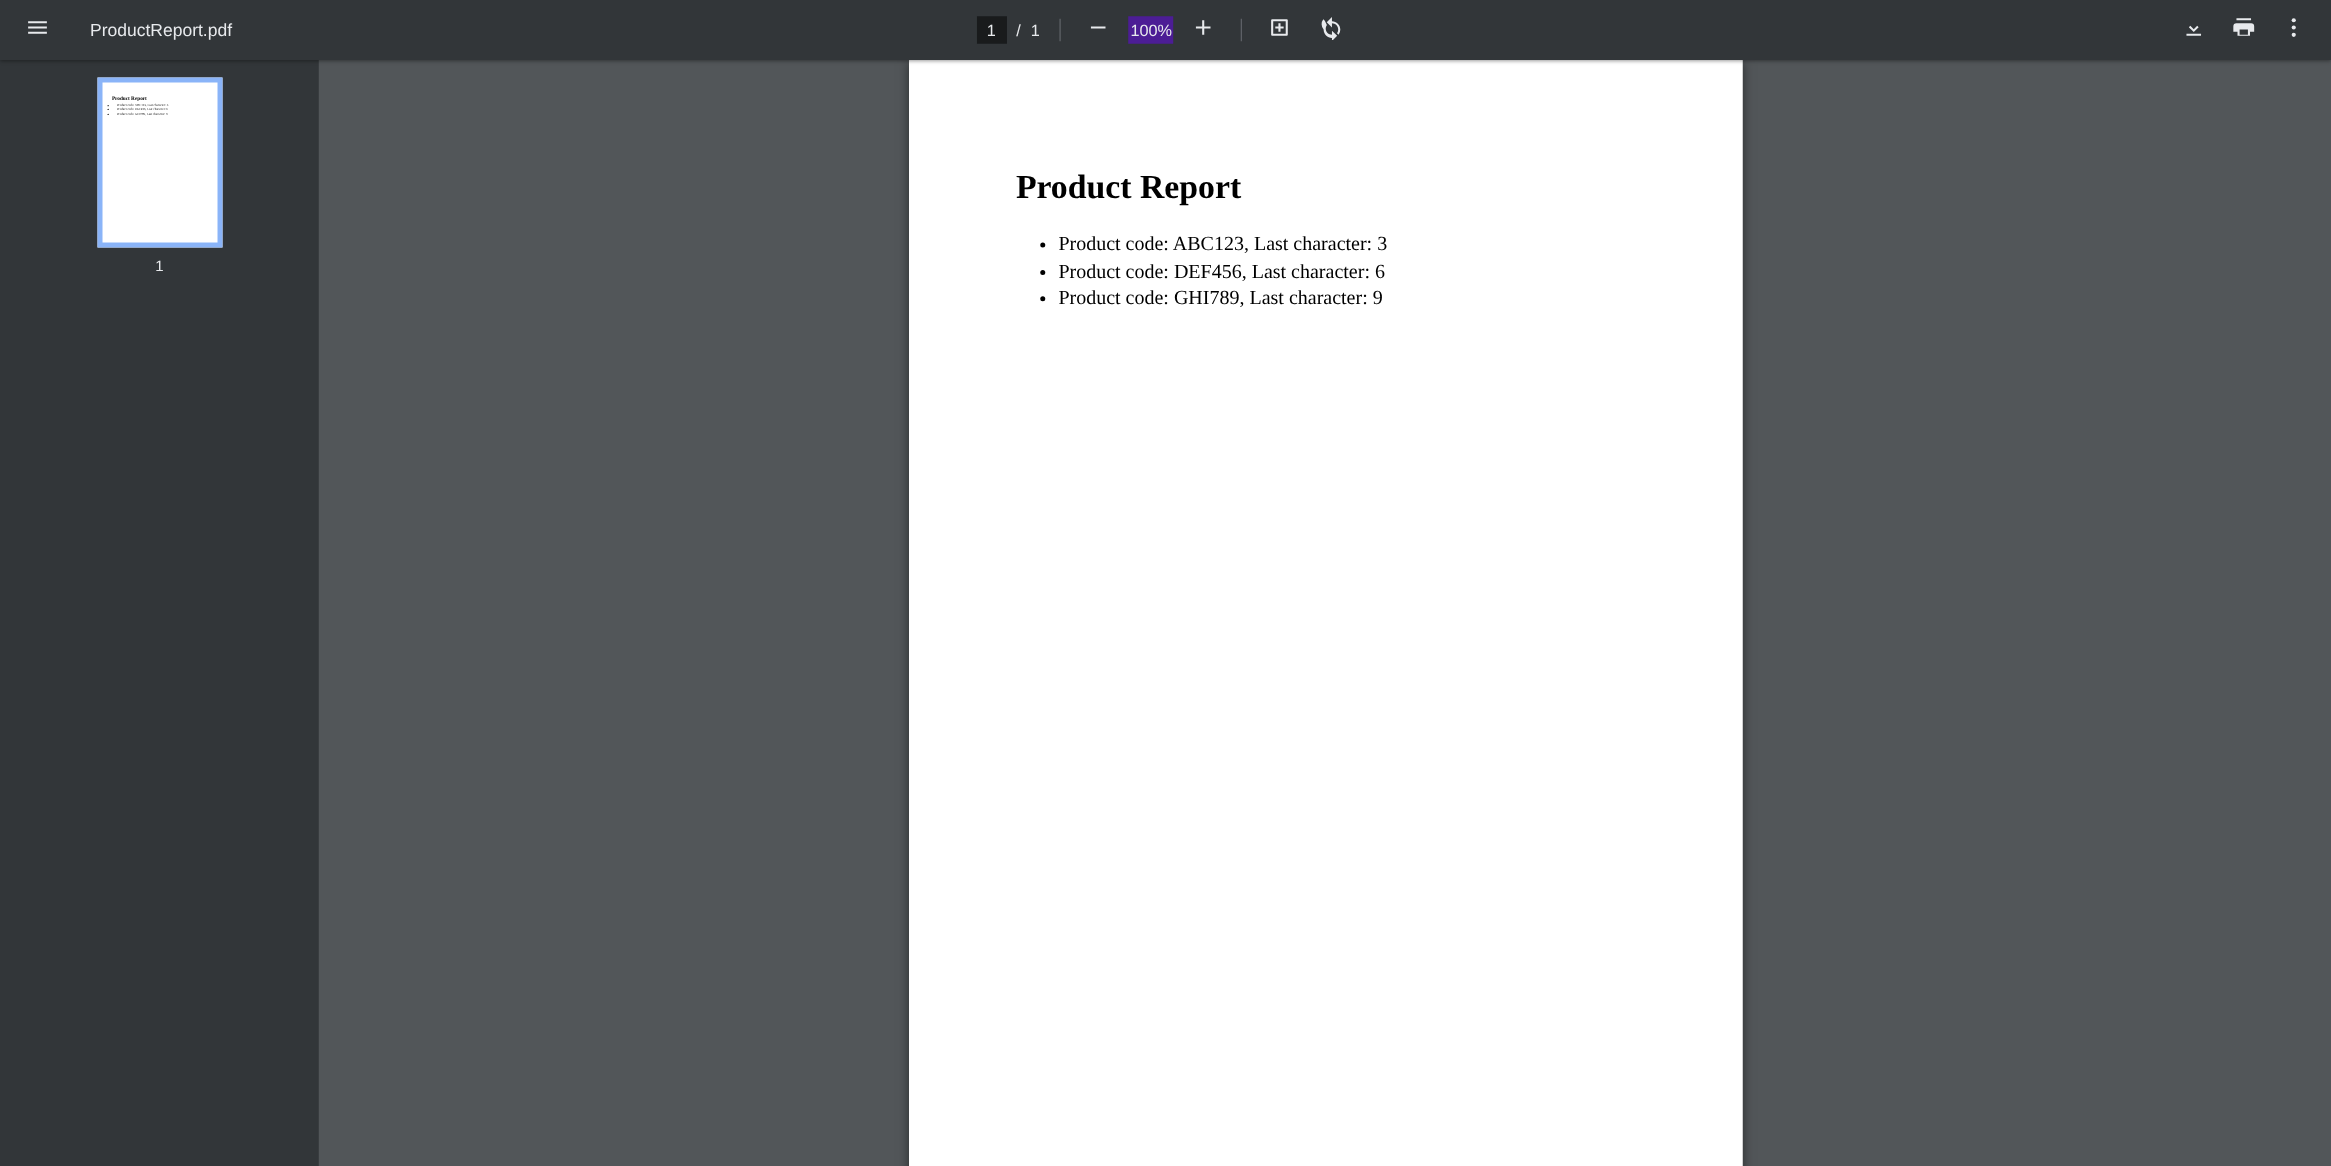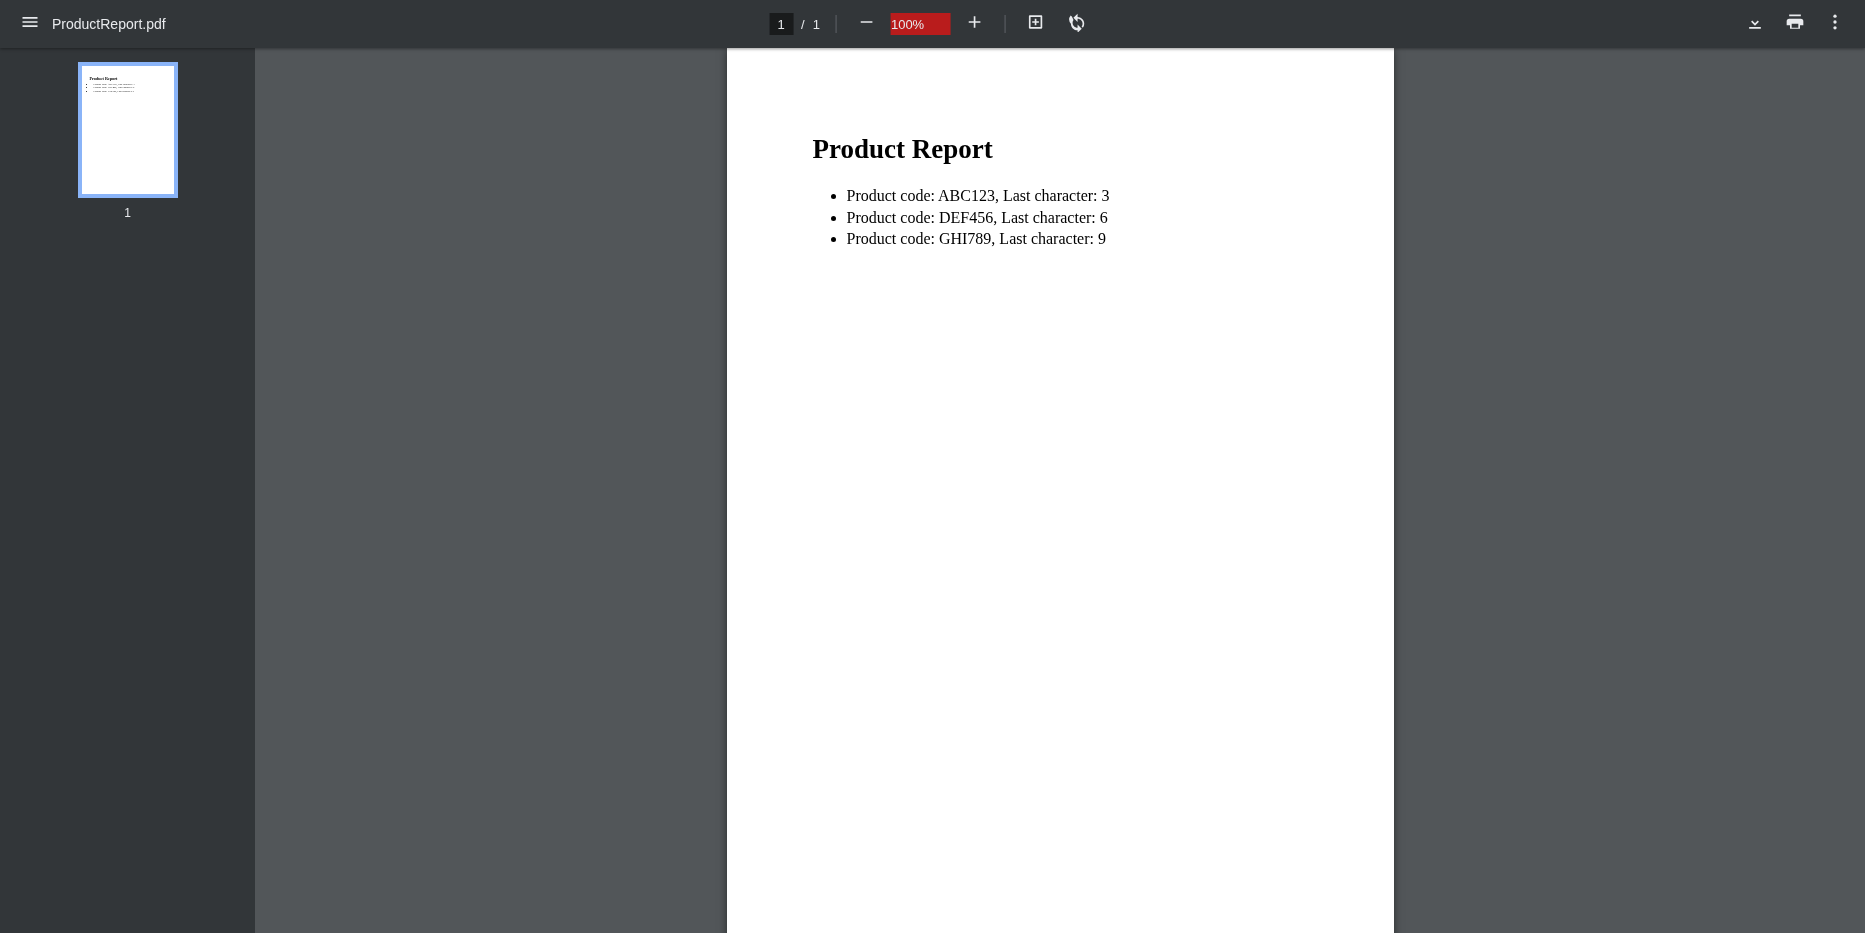--- a/index.html
+++ b/index.html
@@ -46,21 +46,21 @@
       justify-content: center;
       cursor: pointer;
       fill: #e8eaed;
       color: #e8eaed;
     }
     .icon-btn svg { width: 20px; height: 20px; }
     .filename {
       font-size: 14px;
       font-weight: 400;
       color: #e8eaed;
-      margin-left: 0;
+      margin-left: 20px;
       white-space: nowrap;
     }
     .page-input {
       width: 24px;
       height: 22px;
       background: #191b1c;
       color: #e8eaed;
       border: none;
       text-align: center;
       font-size: 13px;
@@ -76,26 +76,26 @@
       color: #e8eaed;
       padding-right: 4px;
     }
     .vdiv {
       width: 1px;
       height: 18px;
       background: #5f6368;
       margin: 0 6px;
     }
     .zoom-box {
-      width: 60px;
+      width: 36px;
       height: 22px;
-      background: #b91c1c;
+      background: #4c1d95;
       color: #e8eaed;
       border: none;
-      text-align: left;
+      text-align: center;
       font-size: 13px;
       outline: none;
     }
 
     
     .viewer-body {
       position: absolute;
       top: 48px;
       left: 0;
       right: 0;

